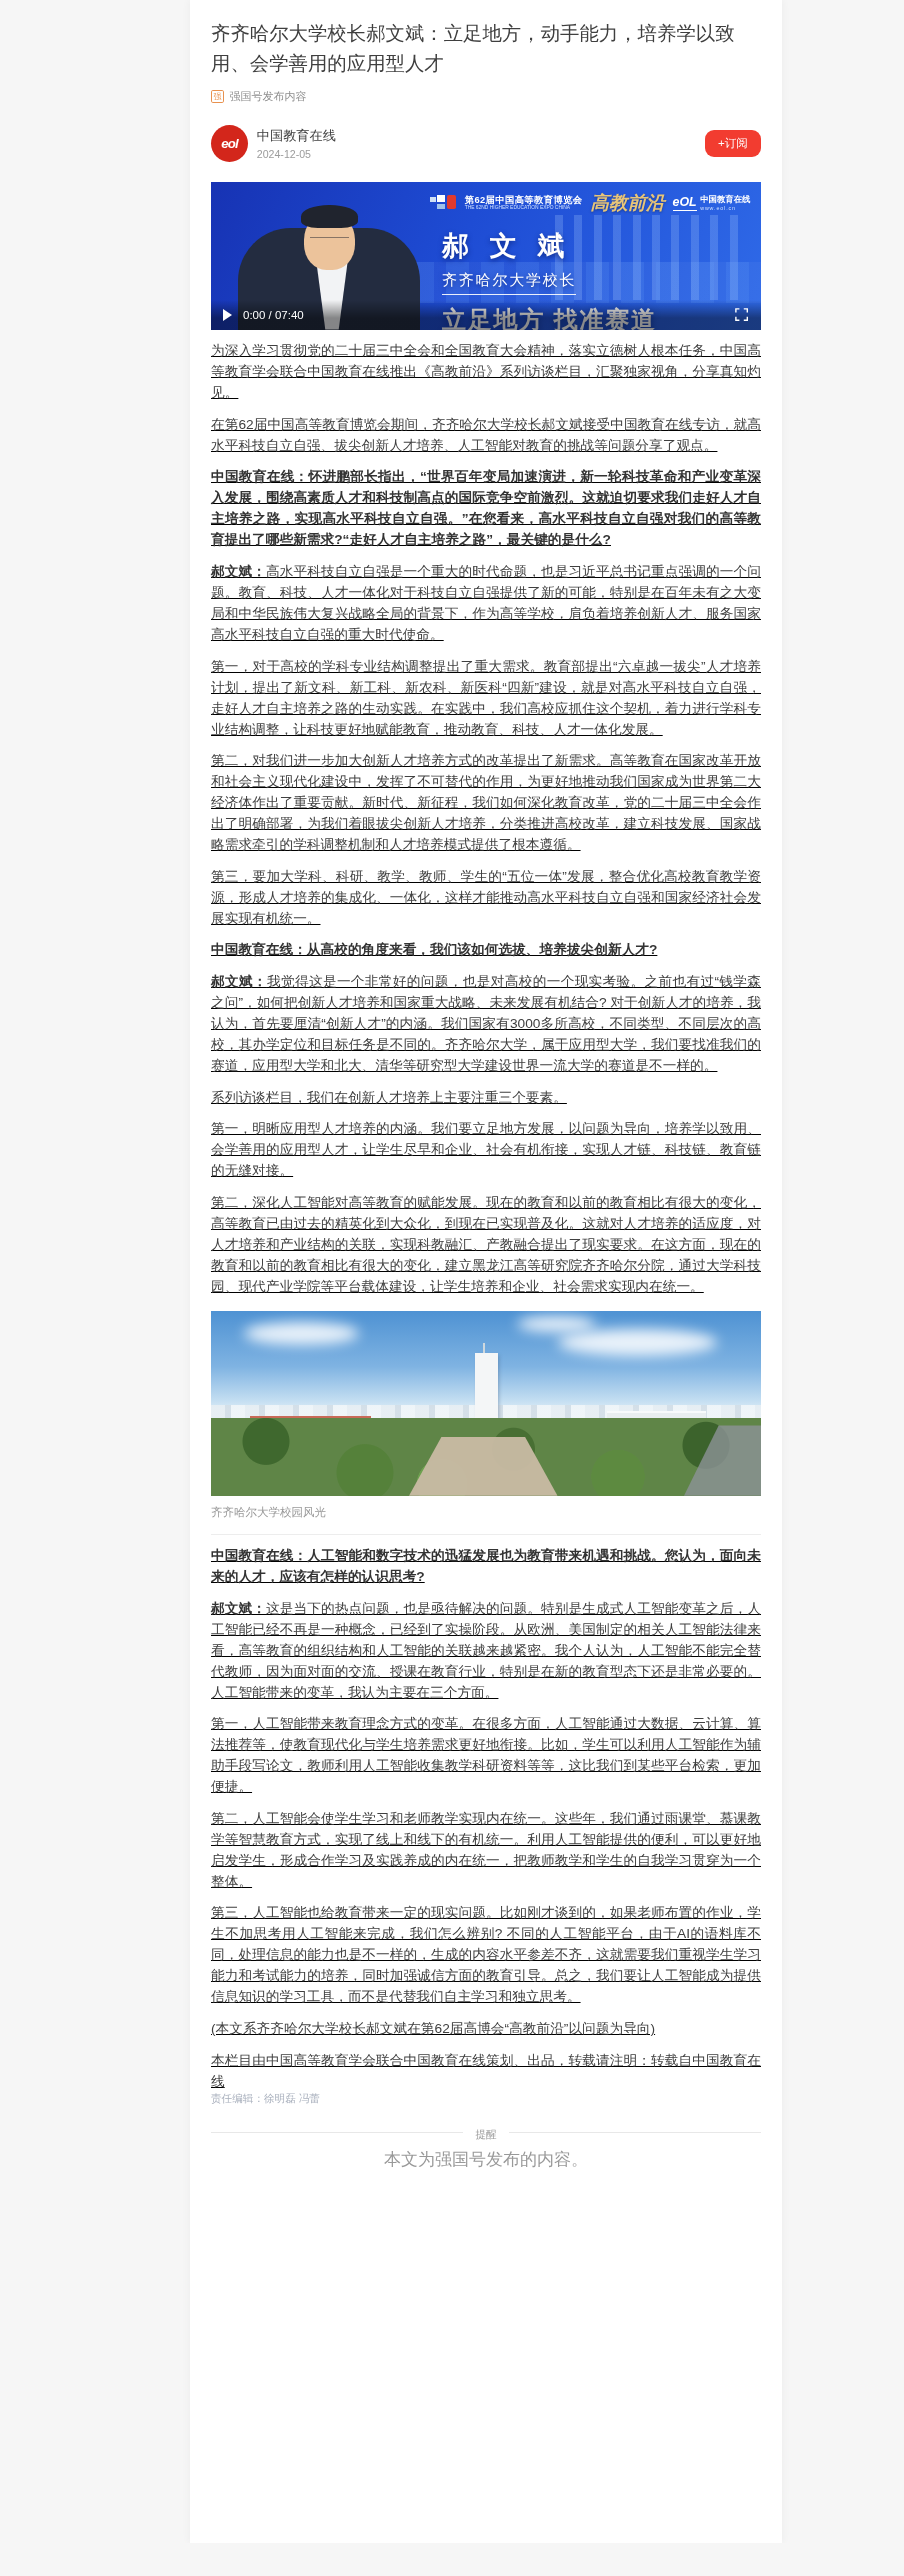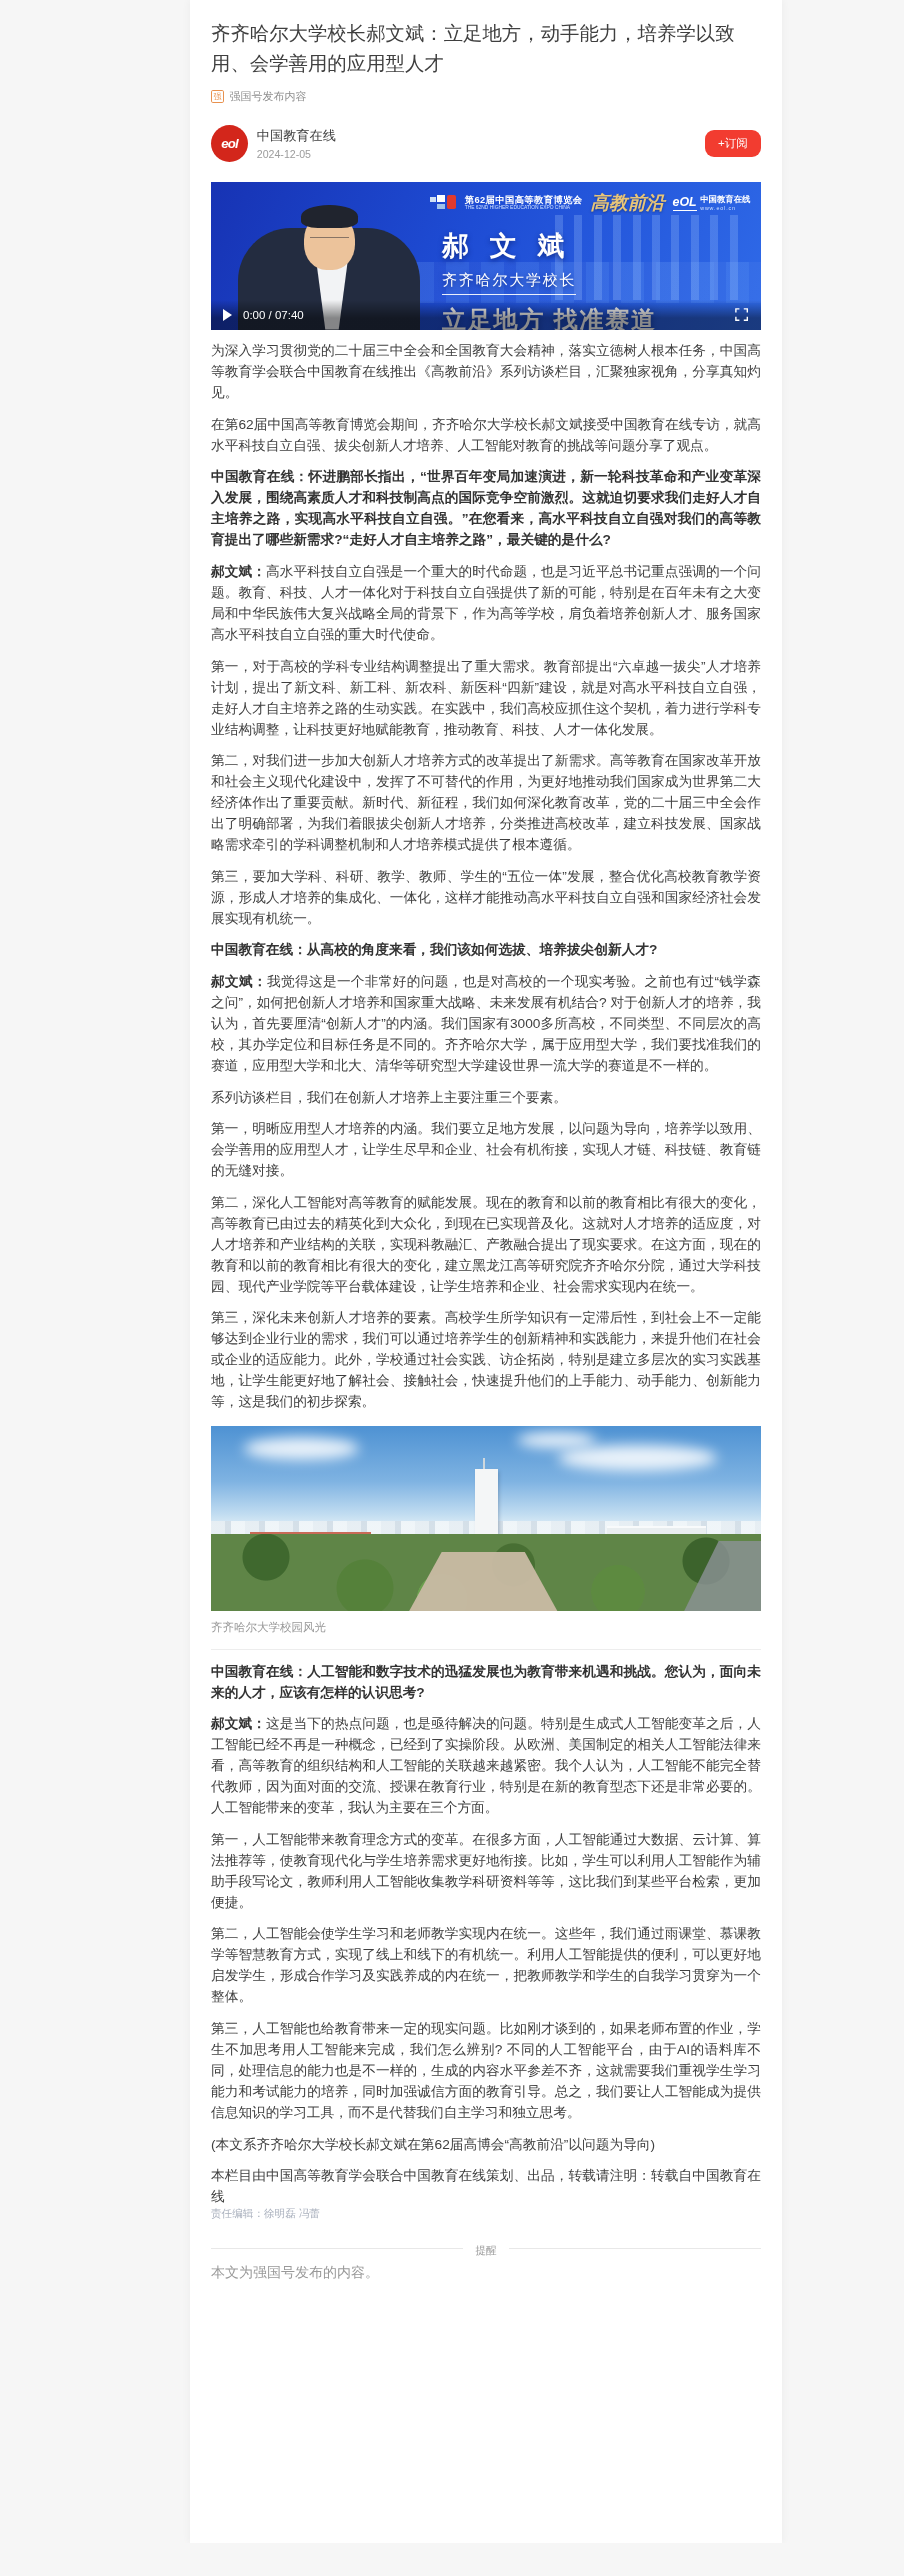--- a/index.html
+++ b/index.html
@@ -74,21 +74,21 @@
 
   .v-controls { position:absolute; left:0; right:0; bottom:0; height:30px; z-index:4;
                 display:flex; align-items:center; padding:0 12.4px; gap:10.6px;
                 background:linear-gradient(180deg,rgba(0,0,0,0) 0%,rgba(0,0,0,.45) 60%); }
   .v-play { width:0; height:0; border-left:9.7px solid #fff; border-top:6.2px solid transparent;
             border-bottom:6.2px solid transparent; cursor:pointer; }
   .v-time { color:#fff; font-size:11.5px; }
   .v-fs { margin-left:auto; cursor:pointer; display:flex; }
 
   
-  .article-body { margin-top:6px; }
+  .article-body { margin-top:6px;text-decoration:underline; }
   .para { font-size:13.7px; line-height:21px; color:#404040; margin-top:10.6px; text-align:justify; }
   .para.question { font-weight:bold; color:#333; }
   .para strong { color:#333; }
 
   figure { margin-top:14px; }
   .photo { position:relative; height:185px; overflow:hidden;
            background:linear-gradient(180deg,#4e92d3 0%,#7fb3e2 30%,#c2ddf1 48%,#ddecf6 54%); }
   .ph-cloud { position:absolute; background:rgba(255,255,255,.85); border-radius:50%; filter:blur(6.2px); }
   .ph-c1 { left:6%; top:6%; width:115px; height:23px; }
   .ph-c2 { right:8%; top:10%; width:159px; height:26.5px; }
@@ -112,21 +112,21 @@
   .ph-plaza { position:absolute; left:36%; bottom:0; width:27%; height:32%; background:#c9bba4;
               clip-path:polygon(22% 0,78% 0,100% 100%,0 100%); opacity:.95; }
   .ph-path { position:absolute; right:0; bottom:0; width:14%; height:38%; background:#8c9297;
              clip-path:polygon(45% 0,100% 0,100% 100%,0 100%); opacity:.8; }
   figcaption { color:#999; font-size:11.5px; margin-top:8.8px; }
   hr.split { border:none; border-top:0.9px solid #ededed; margin:14px 0 1.8px; }
 
   .editor { color:#a9b0bd; font-size:10.6px; }
   .notice-divider { margin-top:26.5px; border-top:0.9px solid #e8e8e8; text-align:center; height:8.8px; }
   .notice-divider span { position:relative; top:-8px; background:#fff; padding:0 12.4px; color:#999; font-size:10.6px; }
-  .notice-text { color:#999; font-size:14px; margin-top:7px; }
+  .notice-text { text-align:center; color:#999; font-size:17px; margin-top:7px; }
 </style>
 </head>
 <body>
 
 <div class="card">
 
   <h1 class="title">齐齐哈尔大学校长郝文斌：立足地方，动手能力，培养学以致用、会学善用的应用型人才</h1>
 
   <div class="badge-row">
     <span class="badge-icon">强</span>
@@ -203,21 +203,20 @@
       <p class="para question">中国教育在线：怀进鹏部长指出，“世界百年变局加速演进，新一轮科技革命和产业变革深入发展，围绕高素质人才和科技制高点的国际竞争空前激烈。这就迫切要求我们走好人才自主培养之路，实现高水平科技自立自强。”在您看来，高水平科技自立自强对我们的高等教育提出了哪些新需求?“走好人才自主培养之路”，最关键的是什么?</p>
       <p class="para answer"><strong>郝文斌：</strong>高水平科技自立自强是一个重大的时代命题，也是习近平总书记重点强调的一个问题。教育、科技、人才一体化对于科技自立自强提供了新的可能，特别是在百年未有之大变局和中华民族伟大复兴战略全局的背景下，作为高等学校，肩负着培养创新人才、服务国家高水平科技自立自强的重大时代使命。</p>
       <p class="para normal">第一，对于高校的学科专业结构调整提出了重大需求。教育部提出“六卓越一拔尖”人才培养计划，提出了新文科、新工科、新农科、新医科“四新”建设，就是对高水平科技自立自强，走好人才自主培养之路的生动实践。在实践中，我们高校应抓住这个契机，着力进行学科专业结构调整，让科技更好地赋能教育，推动教育、科技、人才一体化发展。</p>
       <p class="para normal">第二，对我们进一步加大创新人才培养方式的改革提出了新需求。高等教育在国家改革开放和社会主义现代化建设中，发挥了不可替代的作用，为更好地推动我们国家成为世界第二大经济体作出了重要贡献。新时代、新征程，我们如何深化教育改革，党的二十届三中全会作出了明确部署，为我们着眼拔尖创新人才培养，分类推进高校改革，建立科技发展、国家战略需求牵引的学科调整机制和人才培养模式提供了根本遵循。</p>
       <p class="para normal">第三，要加大学科、科研、教学、教师、学生的“五位一体”发展，整合优化高校教育教学资源，形成人才培养的集成化、一体化，这样才能推动高水平科技自立自强和国家经济社会发展实现有机统一。</p>
       <p class="para question">中国教育在线：从高校的角度来看，我们该如何选拔、培养拔尖创新人才?</p>
       <p class="para answer"><strong>郝文斌：</strong>我觉得这是一个非常好的问题，也是对高校的一个现实考验。之前也有过“钱学森之问”，如何把创新人才培养和国家重大战略、未来发展有机结合? 对于创新人才的培养，我认为，首先要厘清“创新人才”的内涵。我们国家有3000多所高校，不同类型、不同层次的高校，其办学定位和目标任务是不同的。齐齐哈尔大学，属于应用型大学，我们要找准我们的赛道，应用型大学和北大、清华等研究型大学建设世界一流大学的赛道是不一样的。</p>
       <p class="para normal">系列访谈栏目，我们在创新人才培养上主要注重三个要素。</p>
       <p class="para normal">第一，明晰应用型人才培养的内涵。我们要立足地方发展，以问题为导向，培养学以致用、会学善用的应用型人才，让学生尽早和企业、社会有机衔接，实现人才链、科技链、教育链的无缝对接。</p>
       <p class="para normal">第二，深化人工智能对高等教育的赋能发展。现在的教育和以前的教育相比有很大的变化，高等教育已由过去的精英化到大众化，到现在已实现普及化。这就对人才培养的适应度，对人才培养和产业结构的关联，实现科教融汇、产教融合提出了现实要求。在这方面，现在的教育和以前的教育相比有很大的变化，建立黑龙江高等研究院齐齐哈尔分院，通过大学科技园、现代产业学院等平台载体建设，让学生培养和企业、社会需求实现内在统一。</p>
-      <p class="para normal">第三，深化未来创新人才培养的要素。高校学生所学知识有一定滞后性，到社会上不一定能够达到企业行业的需求，我们可以通过培养学生的创新精神和实践能力，来提升他们在社会或企业的适应能力。此外，学校通过社会实践、访企拓岗，特别是建立多层次的实习实践基地，让学生能更好地了解社会、接触社会，快速提升他们的上手能力、动手能力、创新能力等，这是我们的初步探索。</p>
     </div>
 
   <figure>
     <div class="photo">
       <div class="ph-cloud ph-c1"></div>
         <div class="ph-cloud ph-c2"></div>
         <div class="ph-cloud ph-c3"></div>
       <div class="ph-skyline"></div>
       <div class="ph-red"></div>
       <div class="ph-white"></div>

